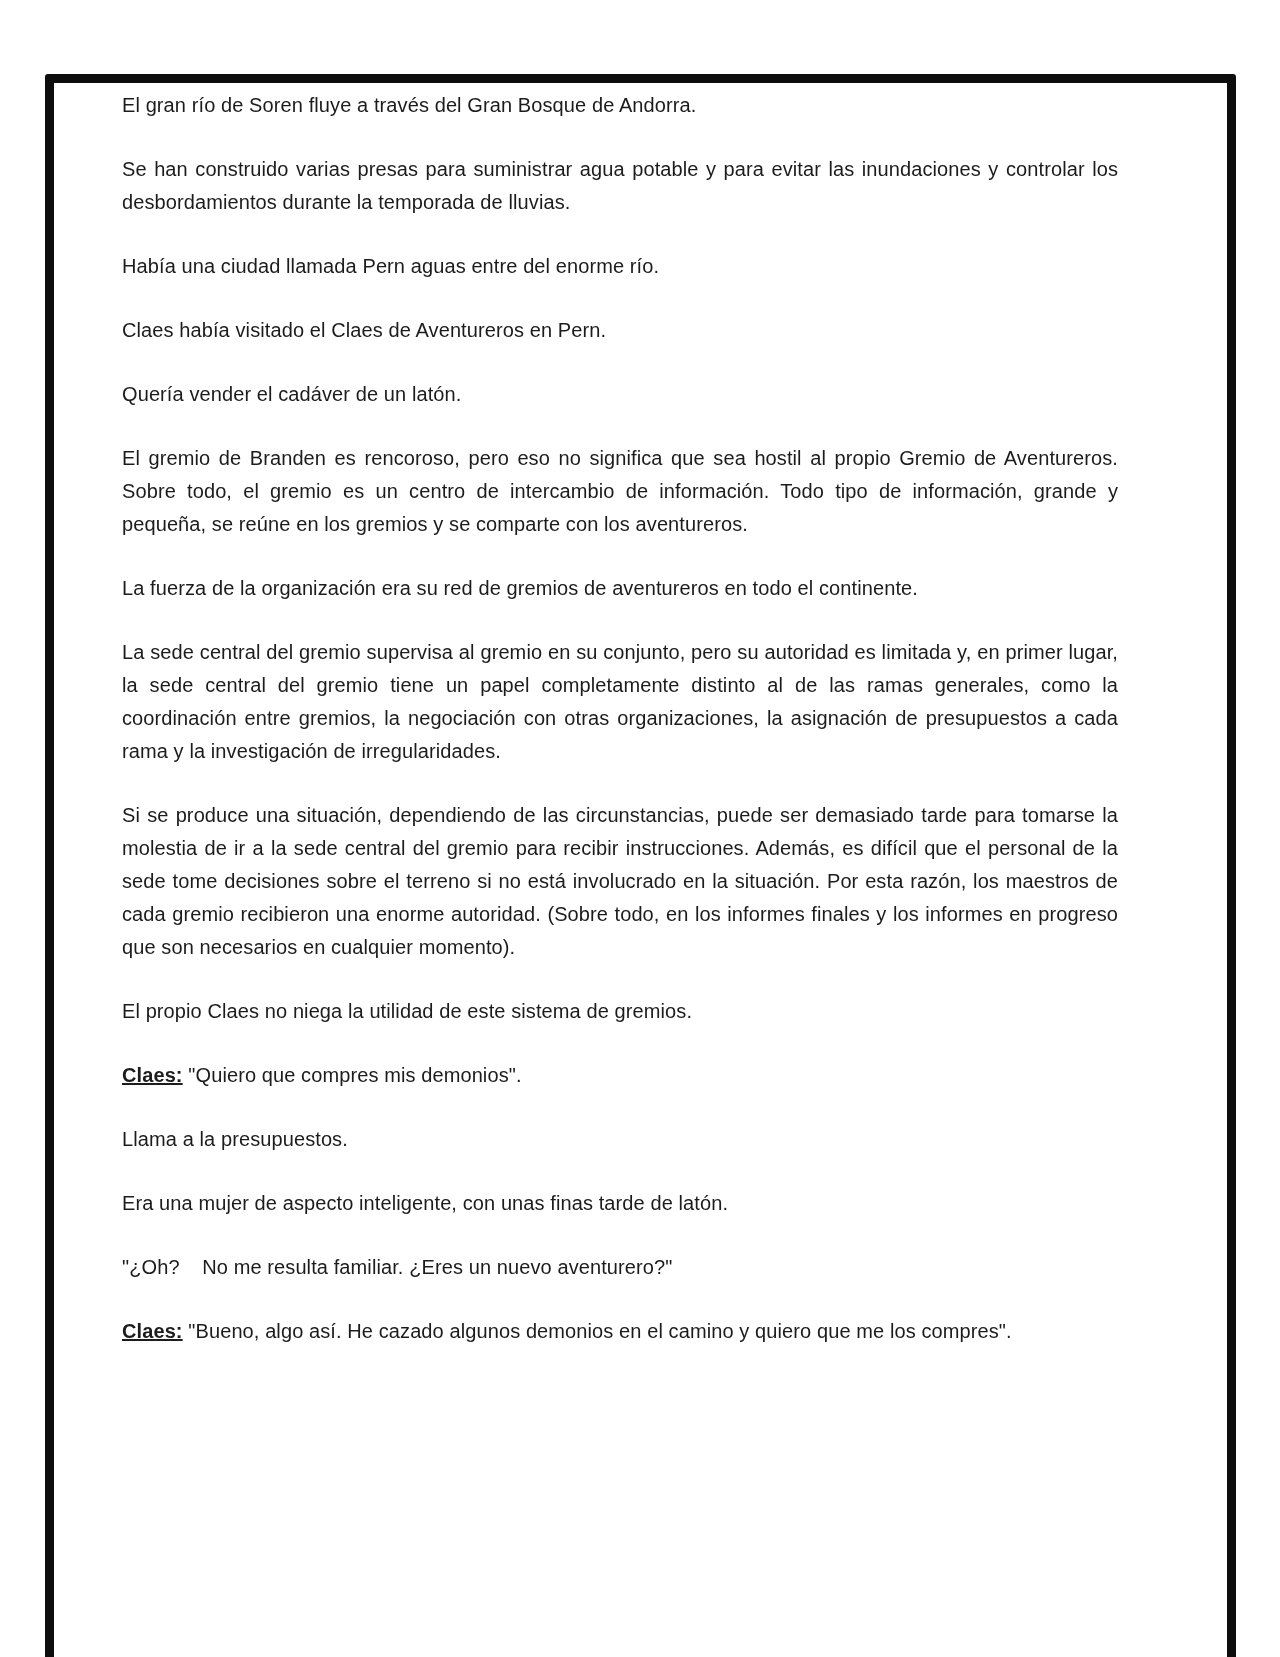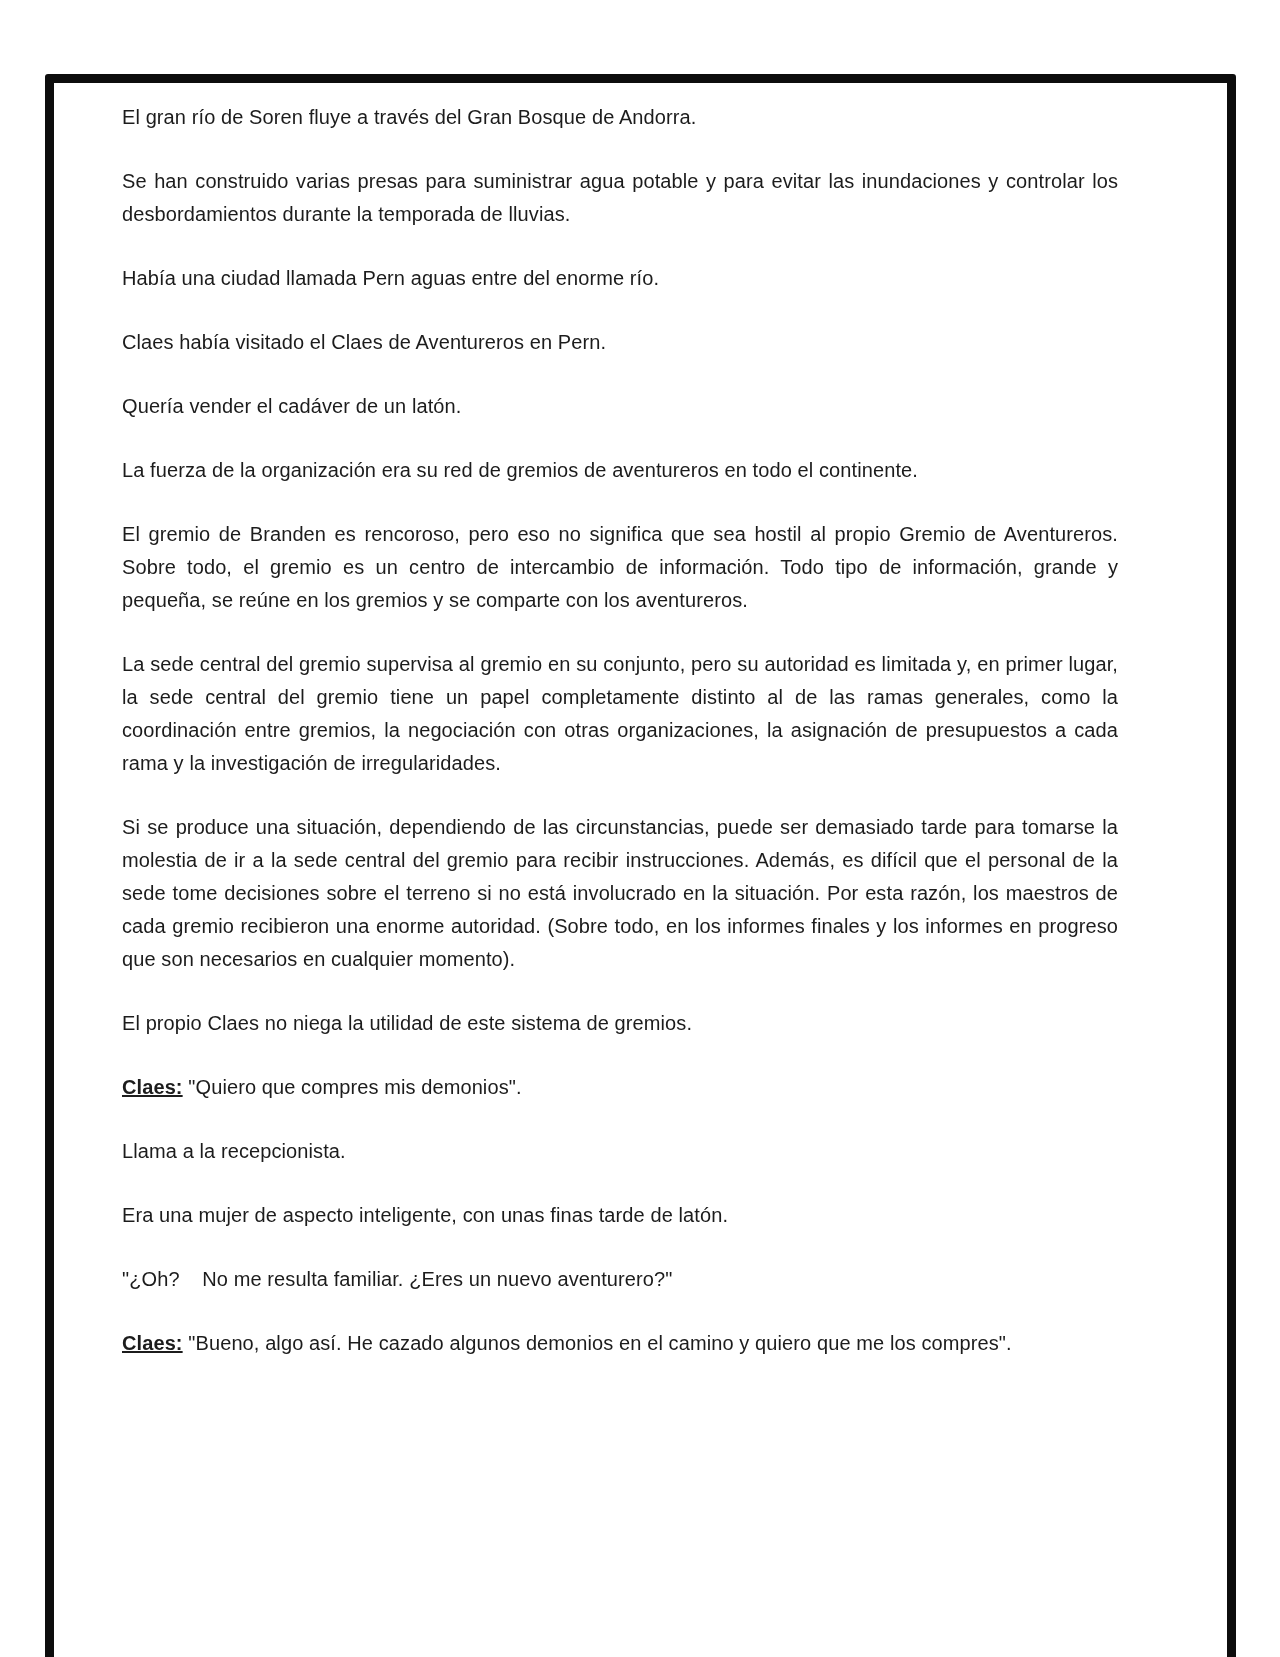--- a/index.html
+++ b/index.html
@@ -22,21 +22,21 @@
     top: 74px;
     bottom: -30px; 
     border: 9px solid #0d0d0d;
     border-radius: 3px;
     background: #ffffff;
     box-sizing: border-box;
   }
   .document-body {
     position: absolute;
     left: 68px;
-    top: 18px;
+    top: 6px;
     width: 996px;
   }
   .document-body p {
     margin: 0 0 31px 0;
     font-size: 20px;
     line-height: 33px;
     text-align: justify;
     letter-spacing: 0.1px;
     color: #1c1c1c;
   }
@@ -48,24 +48,24 @@
 </head>
 <body>
 
 <div class="page-frame">
   <div class="document-body">
       <p>El gran río de Soren fluye a través del Gran Bosque de Andorra.</p>
       <p>Se han construido varias presas para suministrar agua potable y para evitar las inundaciones y controlar los desbordamientos durante la temporada de lluvias.</p>
       <p>Había una ciudad llamada Pern aguas entre del enorme río.</p>
       <p>Claes había visitado el Claes de Aventureros en Pern.</p>
       <p>Quería vender el cadáver de un latón.</p>
+      <p>El gremio de Branden es rencoroso, pero eso no significa que sea hostil al propio Gremio de Aventureros. Sobre todo, el gremio es un centro de intercambio de información. Todo tipo de información, grande y pequeña, se reúne en los gremios y se comparte con los aventureros.</p>
       <p>La fuerza de la organización era su red de gremios de aventureros en todo el continente.</p>
-      <p>El gremio de Branden es rencoroso, pero eso no significa que sea hostil al propio Gremio de Aventureros. Sobre todo, el gremio es un centro de intercambio de información. Todo tipo de información, grande y pequeña, se reúne en los gremios y se comparte con los aventureros.</p>
       <p>La sede central del gremio supervisa al gremio en su conjunto, pero su autoridad es limitada y, en primer lugar, la sede central del gremio tiene un papel completamente distinto al de las ramas generales, como la coordinación entre gremios, la negociación con otras organizaciones, la asignación de presupuestos a cada rama y la investigación de irregularidades.</p>
       <p>Si se produce una situación, dependiendo de las circunstancias, puede ser demasiado tarde para tomarse la molestia de ir a la sede central del gremio para recibir instrucciones. Además, es difícil que el personal de la sede tome decisiones sobre el terreno si no está involucrado en la situación. Por esta razón, los maestros de cada gremio recibieron una enorme autoridad. (Sobre todo, en los informes finales y los informes en progreso que son necesarios en cualquier momento).</p>
       <p>El propio Claes no niega la utilidad de este sistema de gremios.</p>
       <p><strong>Claes:</strong> "Quiero que compres mis demonios".</p>
-      <p>Llama a la recepcionista.</p>
+      <p>Llama a la presupuestos.</p>
       <p>Era una mujer de aspecto inteligente, con unas finas tarde de latón.</p>
       <p>"¿Oh?&nbsp;&nbsp;&nbsp; No me resulta familiar. ¿Eres un nuevo aventurero?"</p>
       <p><strong>Claes:</strong> "Bueno, algo así. He cazado algunos demonios en el camino y quiero que me los compres".</p>
     </div>
 </div>
 
 </body></html>

